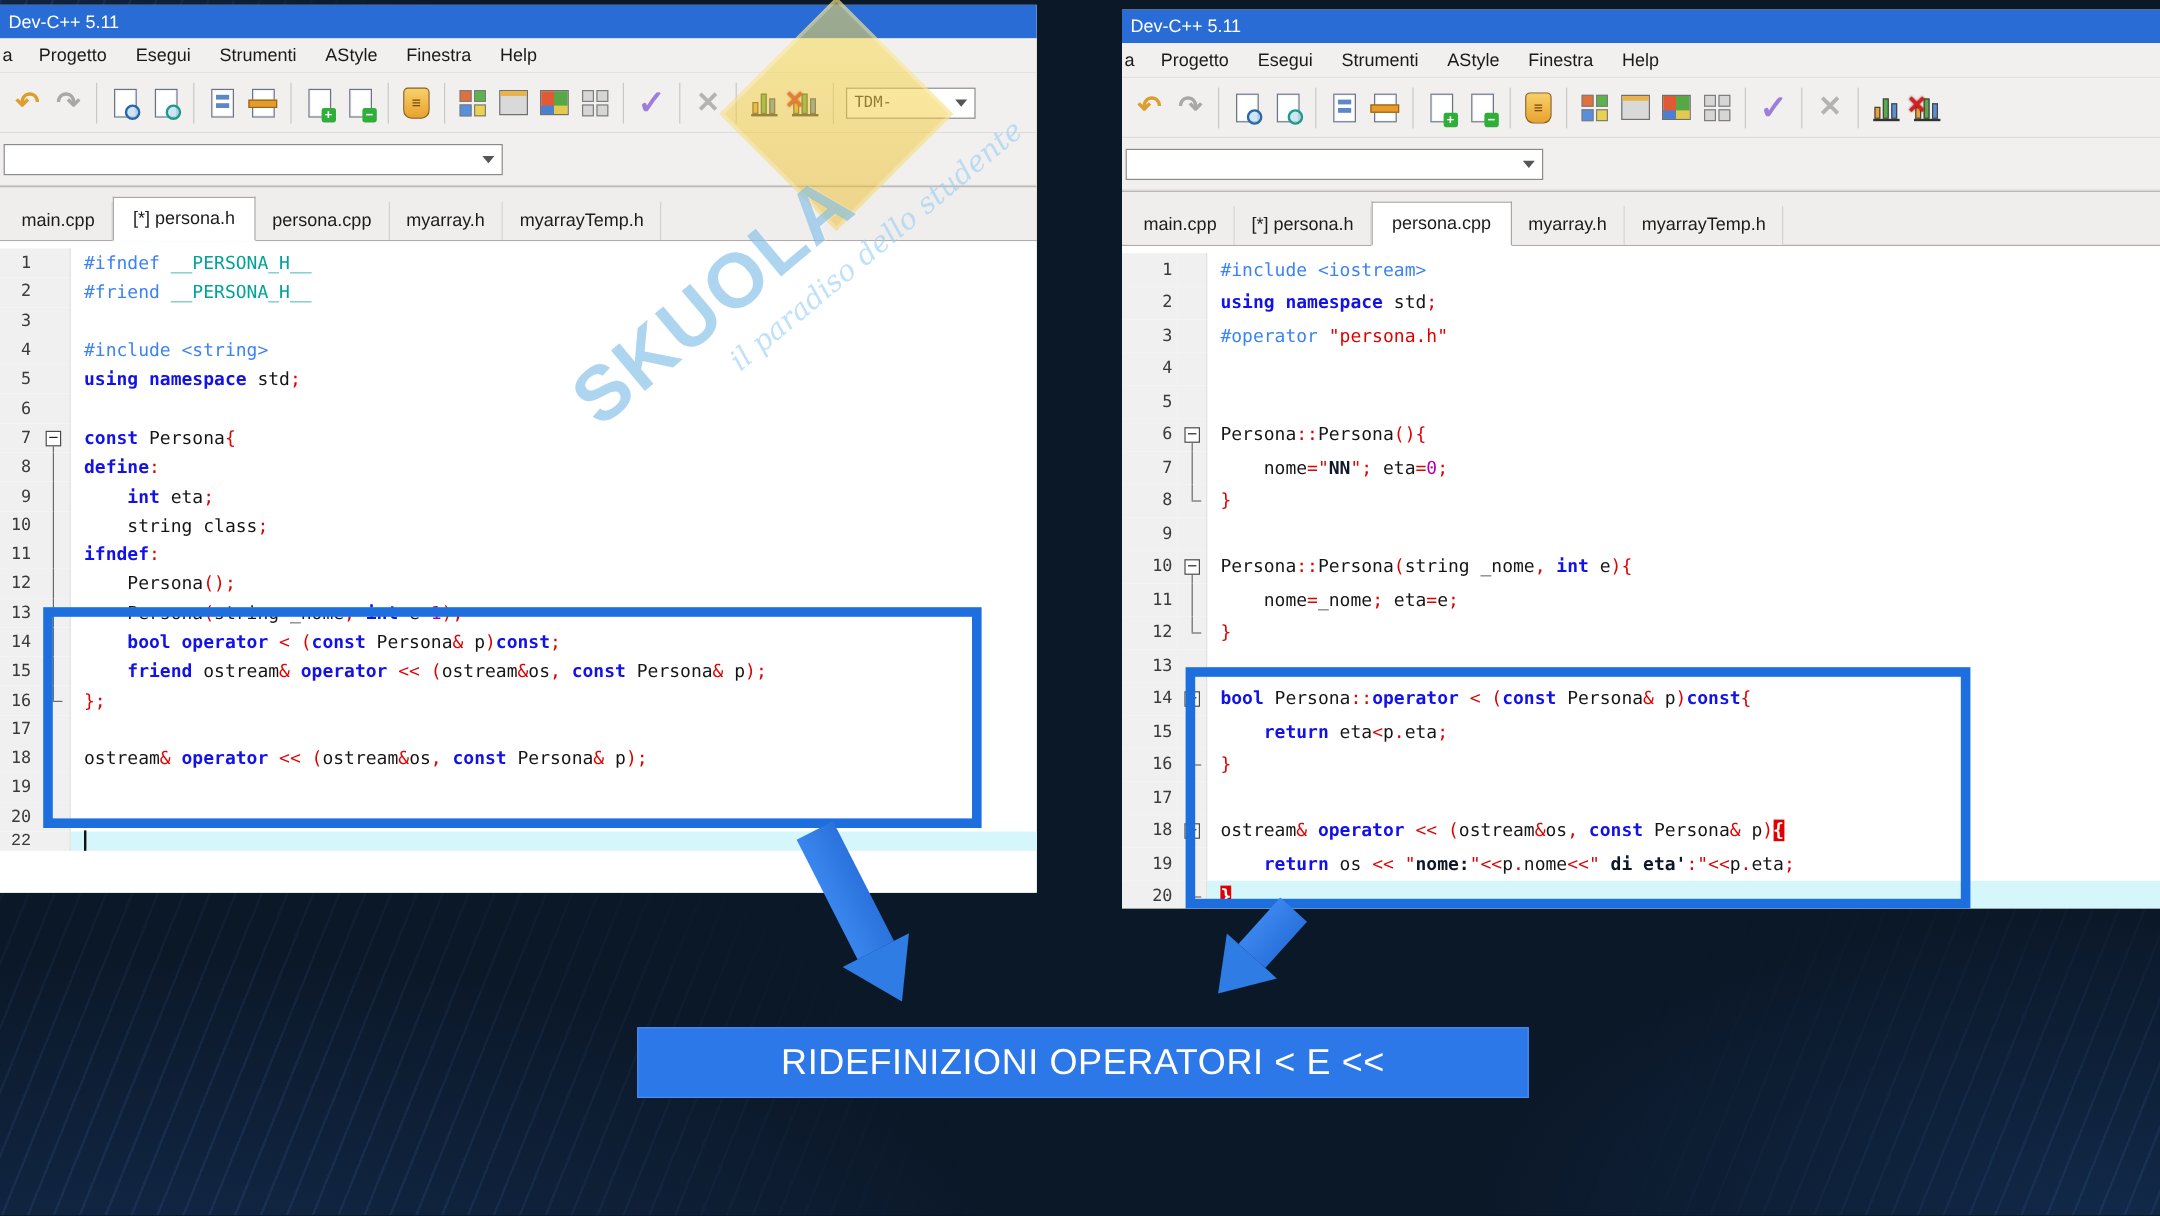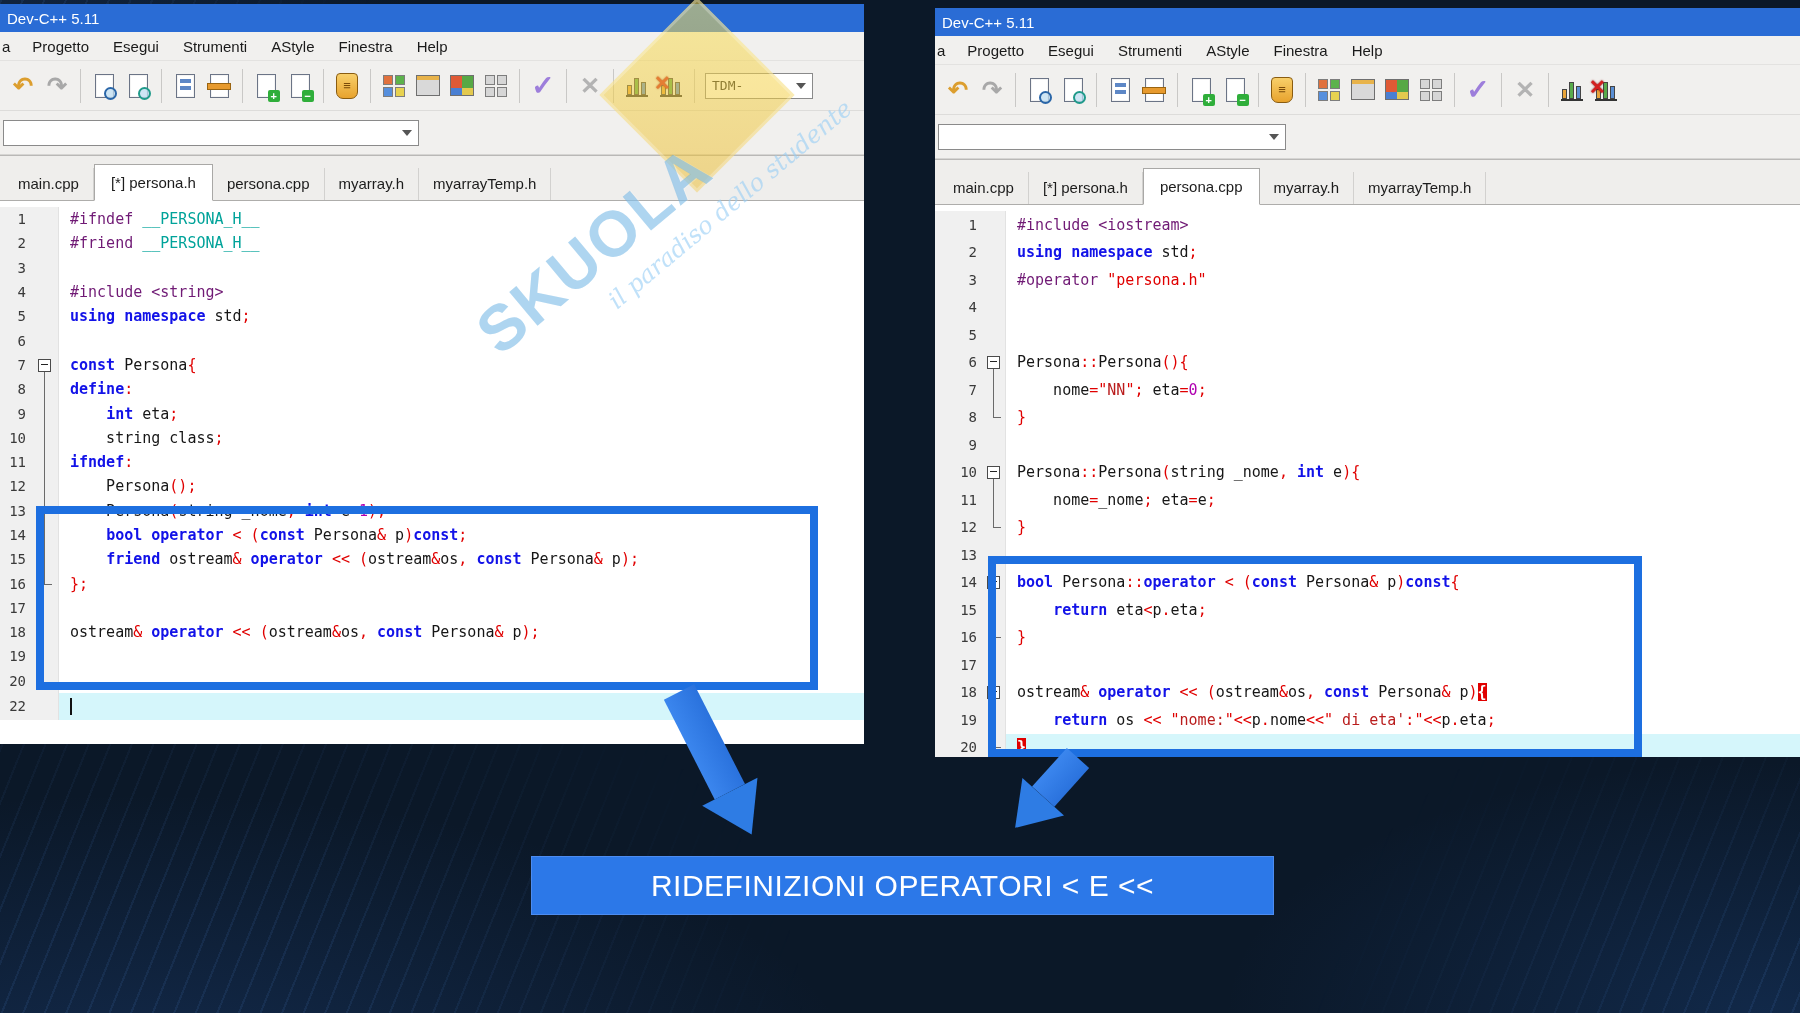--- a/index.html
+++ b/index.html
@@ -92,27 +92,27 @@
   .gut-fold{background:#f0f0f0;flex:none;position:relative;height:100%;
             border-right:1px solid #e2e2e2;}
   .code{flex:1 1 auto;height:100%;display:flex;align-items:center;padding-left:11px;}
   .code.current{background:#d5f6fb;}
   .fold-box{position:absolute;left:50%;top:50%;width:11px;height:11px;margin:-6px 0 0 -6px;
             background:#fff;border:1px solid #4a4a4a;z-index:2;}
   .fold-box::after{content:"";position:absolute;left:2px;right:2px;top:4px;height:1px;background:#222;}
   .fold-vline{position:absolute;left:50%;width:1px;background:#6a6a6a;}
   .fold-tick{position:absolute;left:50%;top:50%;width:8px;height:1px;background:#6a6a6a;}
   
-  .t-p{color:#701a75;}
+  .t-p{color:#3b82f6;}
   .t-m{color:#00a39a;}
   .t-k{color:#1212e8;font-weight:bold;}
   .t-i{color:#161616;}
   .t-r{color:#e00000;}
   .t-q{color:#e00000;}
-  .t-s{color:#b91c1c;font-weight:normal;}
+  .t-s{color:#0f172a;font-weight:bold;}
   .t-n{color:#b000b0;}
   .t-hb{color:#fff;background:#e00000;font-weight:bold;}
   .caret{display:inline-block;width:2px;height:17px;background:#111;vertical-align:middle;}
 
   
   .hl-rect{position:absolute;border:8px solid #1d6fe0;z-index:8;pointer-events:none;}
   .banner{position:absolute;left:531px;top:856px;width:741px;height:57px;z-index:9;
           background:#2c78e8;border:1px solid #4d8cf0;display:flex;align-items:center;
           justify-content:center;color:#fff;font-size:30px;letter-spacing:.5px;}
   .arrow{position:absolute;z-index:9;display:flex;flex-direction:column;align-items:center;}
@@ -280,21 +280,21 @@
         <div class="cl-row" style="height: 24.3px;"><div class="gut-num" style="width: 30px;">11</div><div class="gut-fold" style="width: 28px;"><div class="fold-vline" style="top: 0px; bottom: 0px;"></div></div><div class="code"><span class="t-k">ifndef</span><span class="t-r">:</span></div></div>
         <div class="cl-row" style="height: 24.3px;"><div class="gut-num" style="width: 30px;">12</div><div class="gut-fold" style="width: 28px;"><div class="fold-vline" style="top: 0px; bottom: 0px;"></div></div><div class="code"><span class="t-i">    Persona</span><span class="t-r">();</span></div></div>
         <div class="cl-row" style="height: 24.3px;"><div class="gut-num" style="width: 30px;">13</div><div class="gut-fold" style="width: 28px;"><div class="fold-vline" style="top: 0px; bottom: 0px;"></div></div><div class="code"><span class="t-i">    Persona</span><span class="t-r">(</span><span class="t-i">string _nome</span><span class="t-r">,</span><span class="t-k"> int</span><span class="t-i"> e</span><span class="t-r">=</span><span class="t-n">1</span><span class="t-r">);</span></div></div>
         <div class="cl-row" style="height: 24.3px;"><div class="gut-num" style="width: 30px;">14</div><div class="gut-fold" style="width: 28px;"><div class="fold-vline" style="top: 0px; bottom: 0px;"></div></div><div class="code"><span class="t-i">    </span><span class="t-k">bool operator</span><span class="t-r"> &lt; (</span><span class="t-k">const</span><span class="t-i"> Persona</span><span class="t-r">&amp;</span><span class="t-i"> p</span><span class="t-r">)</span><span class="t-k">const</span><span class="t-r">;</span></div></div>
         <div class="cl-row" style="height: 24.3px;"><div class="gut-num" style="width: 30px;">15</div><div class="gut-fold" style="width: 28px;"><div class="fold-vline" style="top: 0px; bottom: 0px;"></div></div><div class="code"><span class="t-i">    </span><span class="t-k">friend</span><span class="t-i"> ostream</span><span class="t-r">&amp;</span><span class="t-k"> operator</span><span class="t-r"> &lt;&lt; (</span><span class="t-i">ostream</span><span class="t-r">&amp;</span><span class="t-i">os</span><span class="t-r">,</span><span class="t-k"> const</span><span class="t-i"> Persona</span><span class="t-r">&amp;</span><span class="t-i"> p</span><span class="t-r">);</span></div></div>
         <div class="cl-row" style="height: 24.3px;"><div class="gut-num" style="width: 30px;">16</div><div class="gut-fold" style="width: 28px;"><div class="fold-vline" style="top: 0px; height: 50%;"></div><div class="fold-tick"></div></div><div class="code"><span class="t-r">};</span></div></div>
         <div class="cl-row" style="height: 24.3px;"><div class="gut-num" style="width: 30px;">17</div><div class="gut-fold" style="width: 28px;"></div><div class="code"></div></div>
         <div class="cl-row" style="height: 24.3px;"><div class="gut-num" style="width: 30px;">18</div><div class="gut-fold" style="width: 28px;"></div><div class="code"><span class="t-i">ostream</span><span class="t-r">&amp;</span><span class="t-k"> operator</span><span class="t-r"> &lt;&lt; (</span><span class="t-i">ostream</span><span class="t-r">&amp;</span><span class="t-i">os</span><span class="t-r">,</span><span class="t-k"> const</span><span class="t-i"> Persona</span><span class="t-r">&amp;</span><span class="t-i"> p</span><span class="t-r">);</span></div></div>
         <div class="cl-row" style="height: 24.3px;"><div class="gut-num" style="width: 30px;">19</div><div class="gut-fold" style="width: 28px;"></div><div class="code"></div></div>
         <div class="cl-row" style="height: 24.3px;"><div class="gut-num" style="width: 30px;">20</div><div class="gut-fold" style="width: 28px;"></div><div class="code"></div></div>
-        <div class="cl-row" style="height: 27px;"><div class="gut-num" style="width: 30px;">22</div><div class="gut-fold" style="width: 28px;"></div><div class="code current"><span class="caret"></span></div></div>
+        <div class="cl-row" style="height: 16px; font-family: Liberation Mono, monospace;"><div class="gut-num" style="width: 30px;">22</div><div class="gut-fold" style="width: 28px;"></div><div class="code current"><span class="caret"></span></div></div>
       </div>
     </div>
   </div>
 <div id="win-slot-right">
     <div class="devwin" style="left: 935px; top: 8px; width: 865px;">
       <div class="titlebar">
         <span>Dev-C++ 5.11</span>
       </div>
       <div class="menubar">
         <span class="mi partial">a</span>

